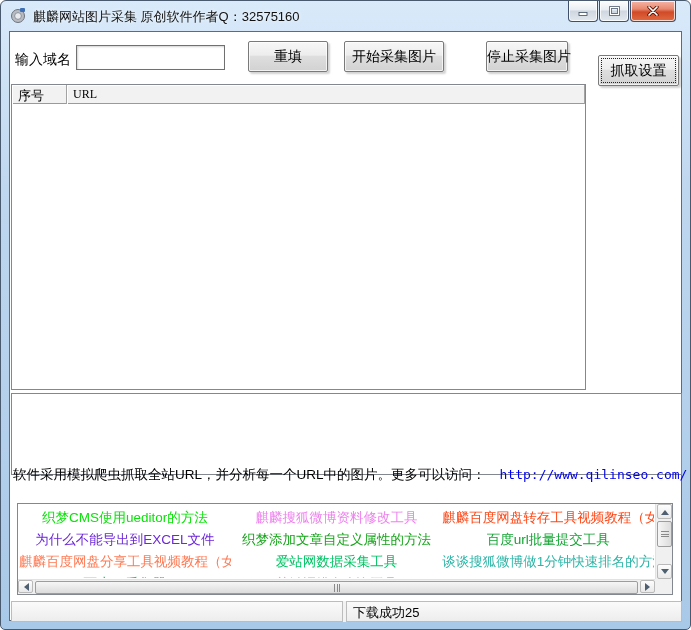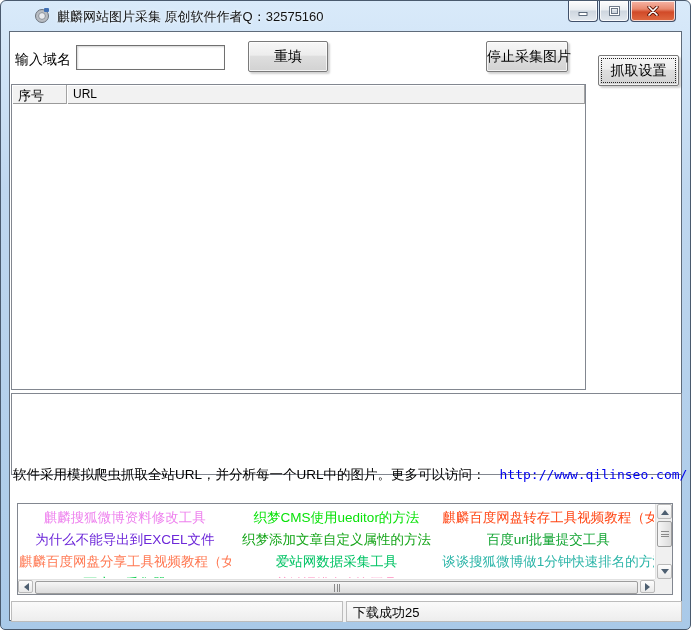--- a/index.html
+++ b/index.html
@@ -5,21 +5,21 @@
   * { margin:0; padding:0; box-sizing:border-box; }
   html,body { background:#fff; }
   body { font-family:"Liberation Sans","DejaVu Sans",sans-serif; }
 
   .window {
     position:relative; width:691px; height:630px; overflow:hidden;
     border:1px solid #4a5a6e; border-radius:6px 6px 5px 5px;
     background:linear-gradient(180deg,#d9eafa 0%,#bfd7ef 30%,#a9c9e8 100%);
   }
   
-  .titlebar { position:absolute; top:0; left:0; right:0; height:26px;margin-left:24px; }
+  .titlebar { position:absolute; top:0; left:0; right:0; height:26px; }
   .app-icon { position:absolute; left:9px; top:6px; width:17px; height:17px; }
   .title-text {
     position:absolute; left:32px; top:7px; font-size:13px; color:#111;
     white-space:nowrap; text-shadow:0 0 4px rgba(255,255,255,.9);
   }
   .win-controls { position:absolute; top:0; right:14px; display:flex; }
   .win-btn {
     width:30px; height:21px; border:1px solid #40506a; border-top:none;
     border-radius:0 0 4px 4px; display:flex; align-items:center; justify-content:center;
     background:linear-gradient(180deg,#fdfdfd 0%,#e9edf1 45%,#ced6df 50%,#e2e8ee 100%);
@@ -57,21 +57,21 @@
     position:absolute; left:1px; top:52px; width:575px; height:306px;
     border:1px solid #828790; background:#fff;
   }
   .lv-header { display:flex; height:19px; background:#f2f2f2; }
   .lv-hcell {
     font-size:13px; color:#000; padding:2px 0 0 6px; white-space:nowrap; overflow:hidden;
     background:#f2f2f2; border-right:1px solid #a3a3a3;
     box-shadow:inset 1px 1px 0 #ffffff, inset 0 -1px 0 #9a9a9a;
   }
   .lv-hcell.c1 { width:55px; }
-  .lv-hcell.c2 { flex:1; font-family:Liberation Sans, sans-serif; font-size:12px; }
+  .lv-hcell.c2 { flex:1; font-family:Liberation Serif, serif; font-size:12px; }
   .lv-body { position:absolute; left:0; right:0; top:19px; bottom:0; background:#fff; }
 
   
   .log-panel {
     position:absolute; left:1px; top:361px; width:671px; height:82px;
     border:1px solid #828790; background:#fff;
   }
 
   
   .info-line { position:absolute; left:3px; top:434px; font-size:13.5px; color:#000; white-space:nowrap; }
@@ -158,41 +158,42 @@
         </svg>
       </div>
     </div>
   </div>
 
   <div class="client">
 
     <span class="field-label">输入域名</span>
     <input class="domain-input" type="text" value="" style="">
     <button class="btn btn-refill">重填</button>
+    <button class="btn btn-start">开始采集图片</button>
     <button class="btn btn-stop">停止采集图片</button>
     <button class="btn btn-settings">抓取设置</button>
 
     <div class="listview">
       <div class="lv-header">
         <div class="lv-hcell c1">序号</div>
         <div class="lv-hcell c2">URL</div>
       </div>
       <div class="lv-body"></div>
     </div>
 
     <div class="log-panel"></div>
 
     <div class="info-line">
       <span>软件采用模拟爬虫抓取全站URL，并分析每一个URL中的图片。更多可以访问：</span><span class="info-link" style="color: rgb(0, 0, 238);">http://www.qilinseo.com/</span>
     </div>
 
     <div class="linksbox">
       <div class="links-content">
+        <div class="link-item" style="color: rgb(10, 226, 10);">织梦CMS使用ueditor的方法</div>
         <div class="link-item" style="color: rgb(238, 130, 238);">麒麟搜狐微博资料修改工具</div>
-        <div class="link-item" style="color: rgb(10, 226, 10);">织梦CMS使用ueditor的方法</div>
         <div class="link-item" style="color: rgb(255, 71, 22);">麒麟百度网盘转存工具视频教程（女声）</div>
         <div class="link-item" style="color: #6d28d9;">为什么不能导出到EXCEL文件</div>
         <div class="link-item" style="color: rgb(22, 165, 26);">织梦添加文章自定义属性的方法</div>
         <div class="link-item" style="color: rgb(18, 164, 50);">百度url批量提交工具</div>
         <div class="link-item" style="color: rgb(255, 121, 83);">麒麟百度网盘分享工具视频教程（女声）</div>
         <div class="link-item" style="color: rgb(0, 195, 100);">爱站网数据采集工具</div>
         <div class="link-item" style="color: rgb(44, 181, 168);">谈谈搜狐微博做1分钟快速排名的方法</div>
         <div class="link-item" style="color: rgb(0, 204, 68);">百度url采集器</div>
         <div class="link-item" style="color: rgb(255, 143, 192);">关键词排名查询工具</div>
       </div>

